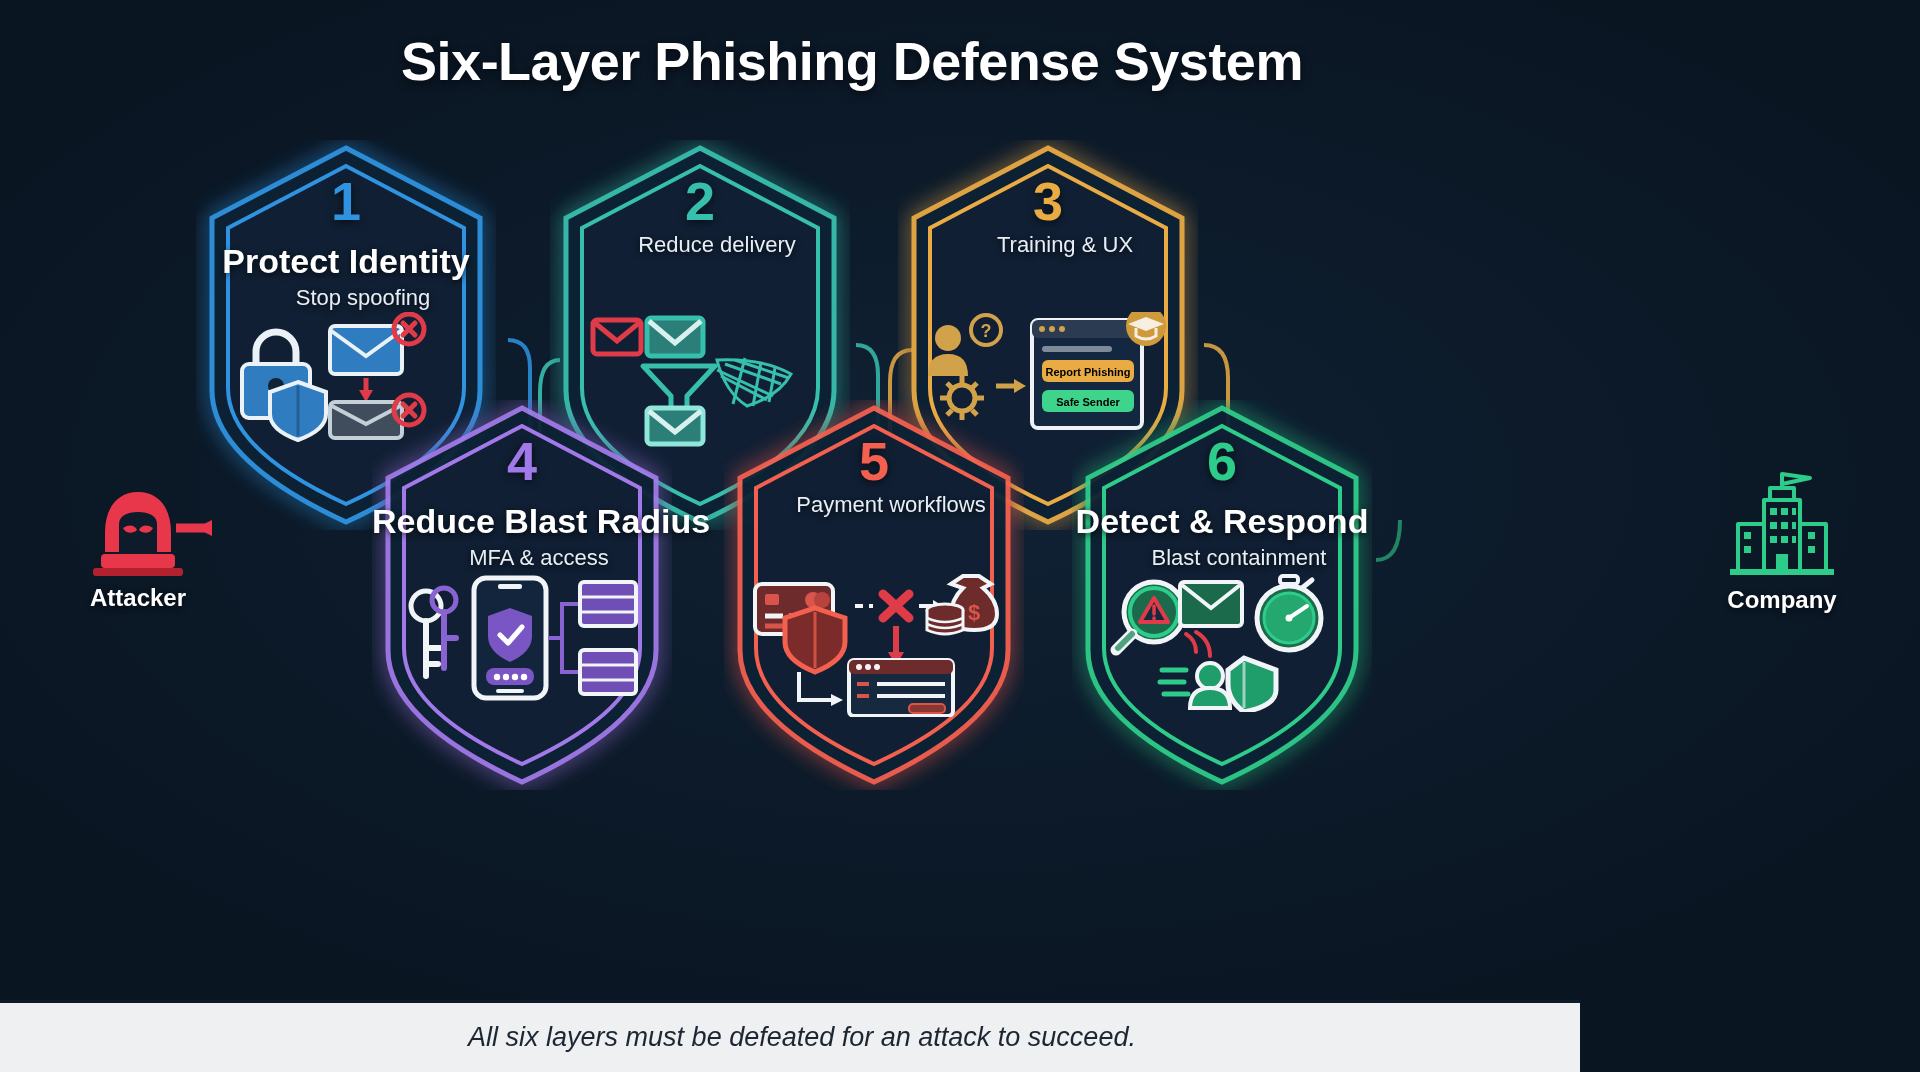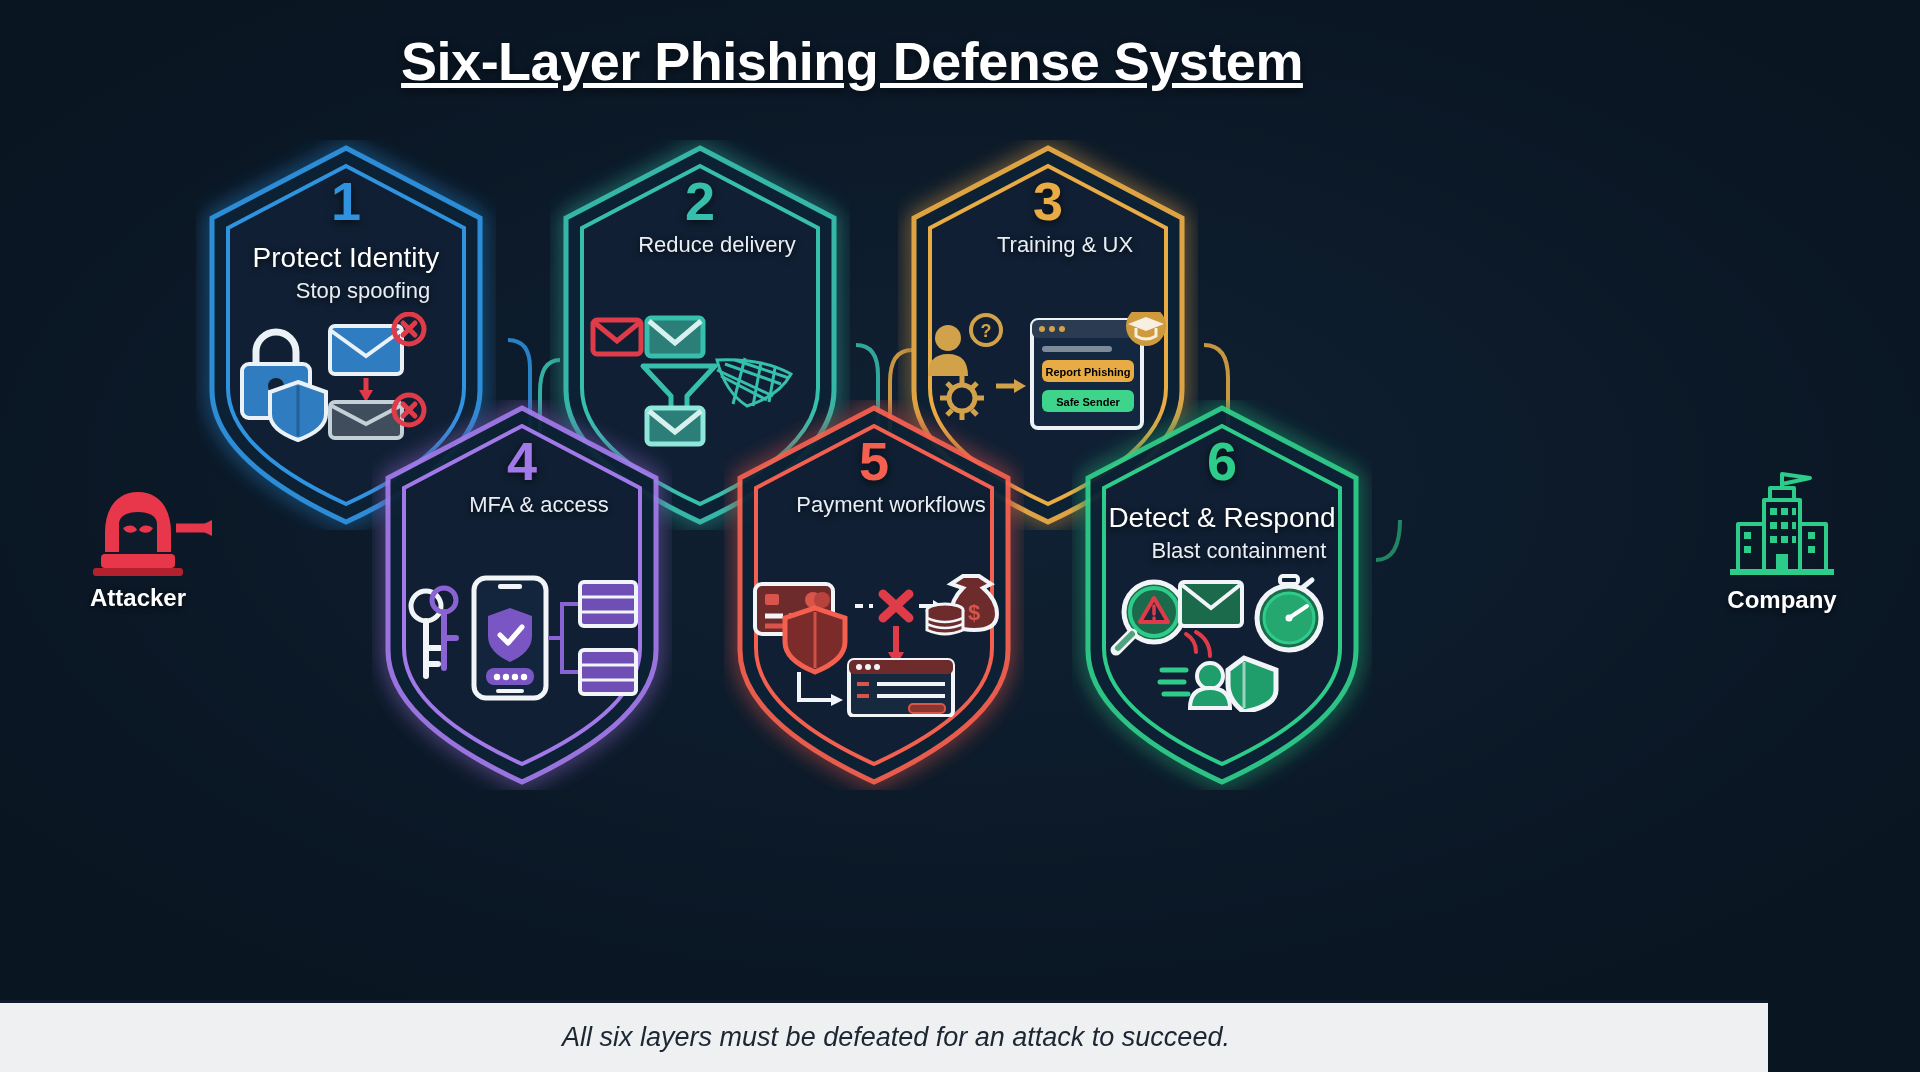--- a/index.html
+++ b/index.html
@@ -14,25 +14,24 @@
     background:
       radial-gradient(ellipse 60% 55% at 50% 45%, #102235 0%, #0c1a29 55%, #0a1522 100%);
   }
   
   #title {
     position:absolute; top:30px; left:0; width:1704px;
     text-align:center;
     font-size:54px; font-weight:bold; color:#ffffff;
     letter-spacing:-0.5px;
     text-shadow:0 3px 10px rgba(0,0,0,.55);
-    text-decoration:underline;
   }
   
   #footer {
-    position:absolute; left:0; bottom:0; width:1768px; height:72px;
+    position:absolute; left:0; bottom:0; width:1580px; height:72px;
     background:#eef0f2;
     border-top:3px solid #0d1b2a;
     display:flex; align-items:center; justify-content:center;padding-left:24px;
   }
   #footer-text {
     font-style:italic; font-size:27px; color:#1d2733;
   }
   
   .endpoint { position:absolute; text-align:center; width:200px; }
   .endpoint .lbl {
@@ -50,21 +49,21 @@
   .shield .svgwrap { position:absolute; inset:0; }
   .shield .content {
     position:absolute; left:0; right:0; top:34px;
     text-align:center; pointer-events:none;
   }
   .shield .num {
     font-size:54px; font-weight:bold; line-height:1;
     text-shadow:0 2px 8px rgba(0,0,0,.6);
   }
   .shield .name {
-    margin-top:14px; font-size:28px; font-weight:normal; color:#ffffff;
+    margin-top:14px; font-size:34px; font-weight:bold; color:#ffffff;
     text-shadow:0 2px 6px rgba(0,0,0,.7);
     white-space:nowrap;
   }
   .shield .sub {
     margin-top:4px; font-size:22px; color:#e8eef5;
     text-shadow:0 2px 6px rgba(0,0,0,.7);
     padding-left:34px;
   }
   .shield .icons {
     position:absolute; left:0; right:0; top:172px;
@@ -320,20 +319,21 @@
                 <feMergeNode in="SourceGraphic"></feMergeNode>
               </feMerge>
             </filter>
           </defs>
         <path d="M150 8 L284 78 L284 250 Q284 320 150 382 Q16 320 16 250 L16 78 Z" fill="#0f2236" stroke="#a279e8" stroke-width="5" filter="url(#g4)" opacity=".95"></path>
         <path d="M150 26 L268 88 L268 248 Q268 310 150 364 Q32 310 32 248 L32 88 Z" fill="#101f33" stroke="#a279e8" stroke-width="4"></path>
       </svg>
     </div>
     <div class="content">
       <div class="num" style="color:#a279e8">4</div>
+      <div class="name">Reduce Blast Radius</div>
       <div class="sub">MFA &amp; access</div>
     </div>
     <div class="icons">
       <svg width="240" height="130" viewBox="0 0 240 130">
         <g>
           <circle cx="24" cy="34" r="15" fill="none" stroke="#f2f5f8" stroke-width="5"></circle>
           <path d="M24 49 L24 104 M24 76 L38 76 M24 92 L36 92" stroke="#f2f5f8" stroke-width="6" fill="none" stroke-linecap="round"></path>
           <circle cx="42" cy="28" r="12" fill="none" stroke="#8a63d2" stroke-width="5"></circle>
           <path d="M42 40 L42 96 M42 66 L54 66" stroke="#8a63d2" stroke-width="6" fill="none" stroke-linecap="round"></path>
         </g>

